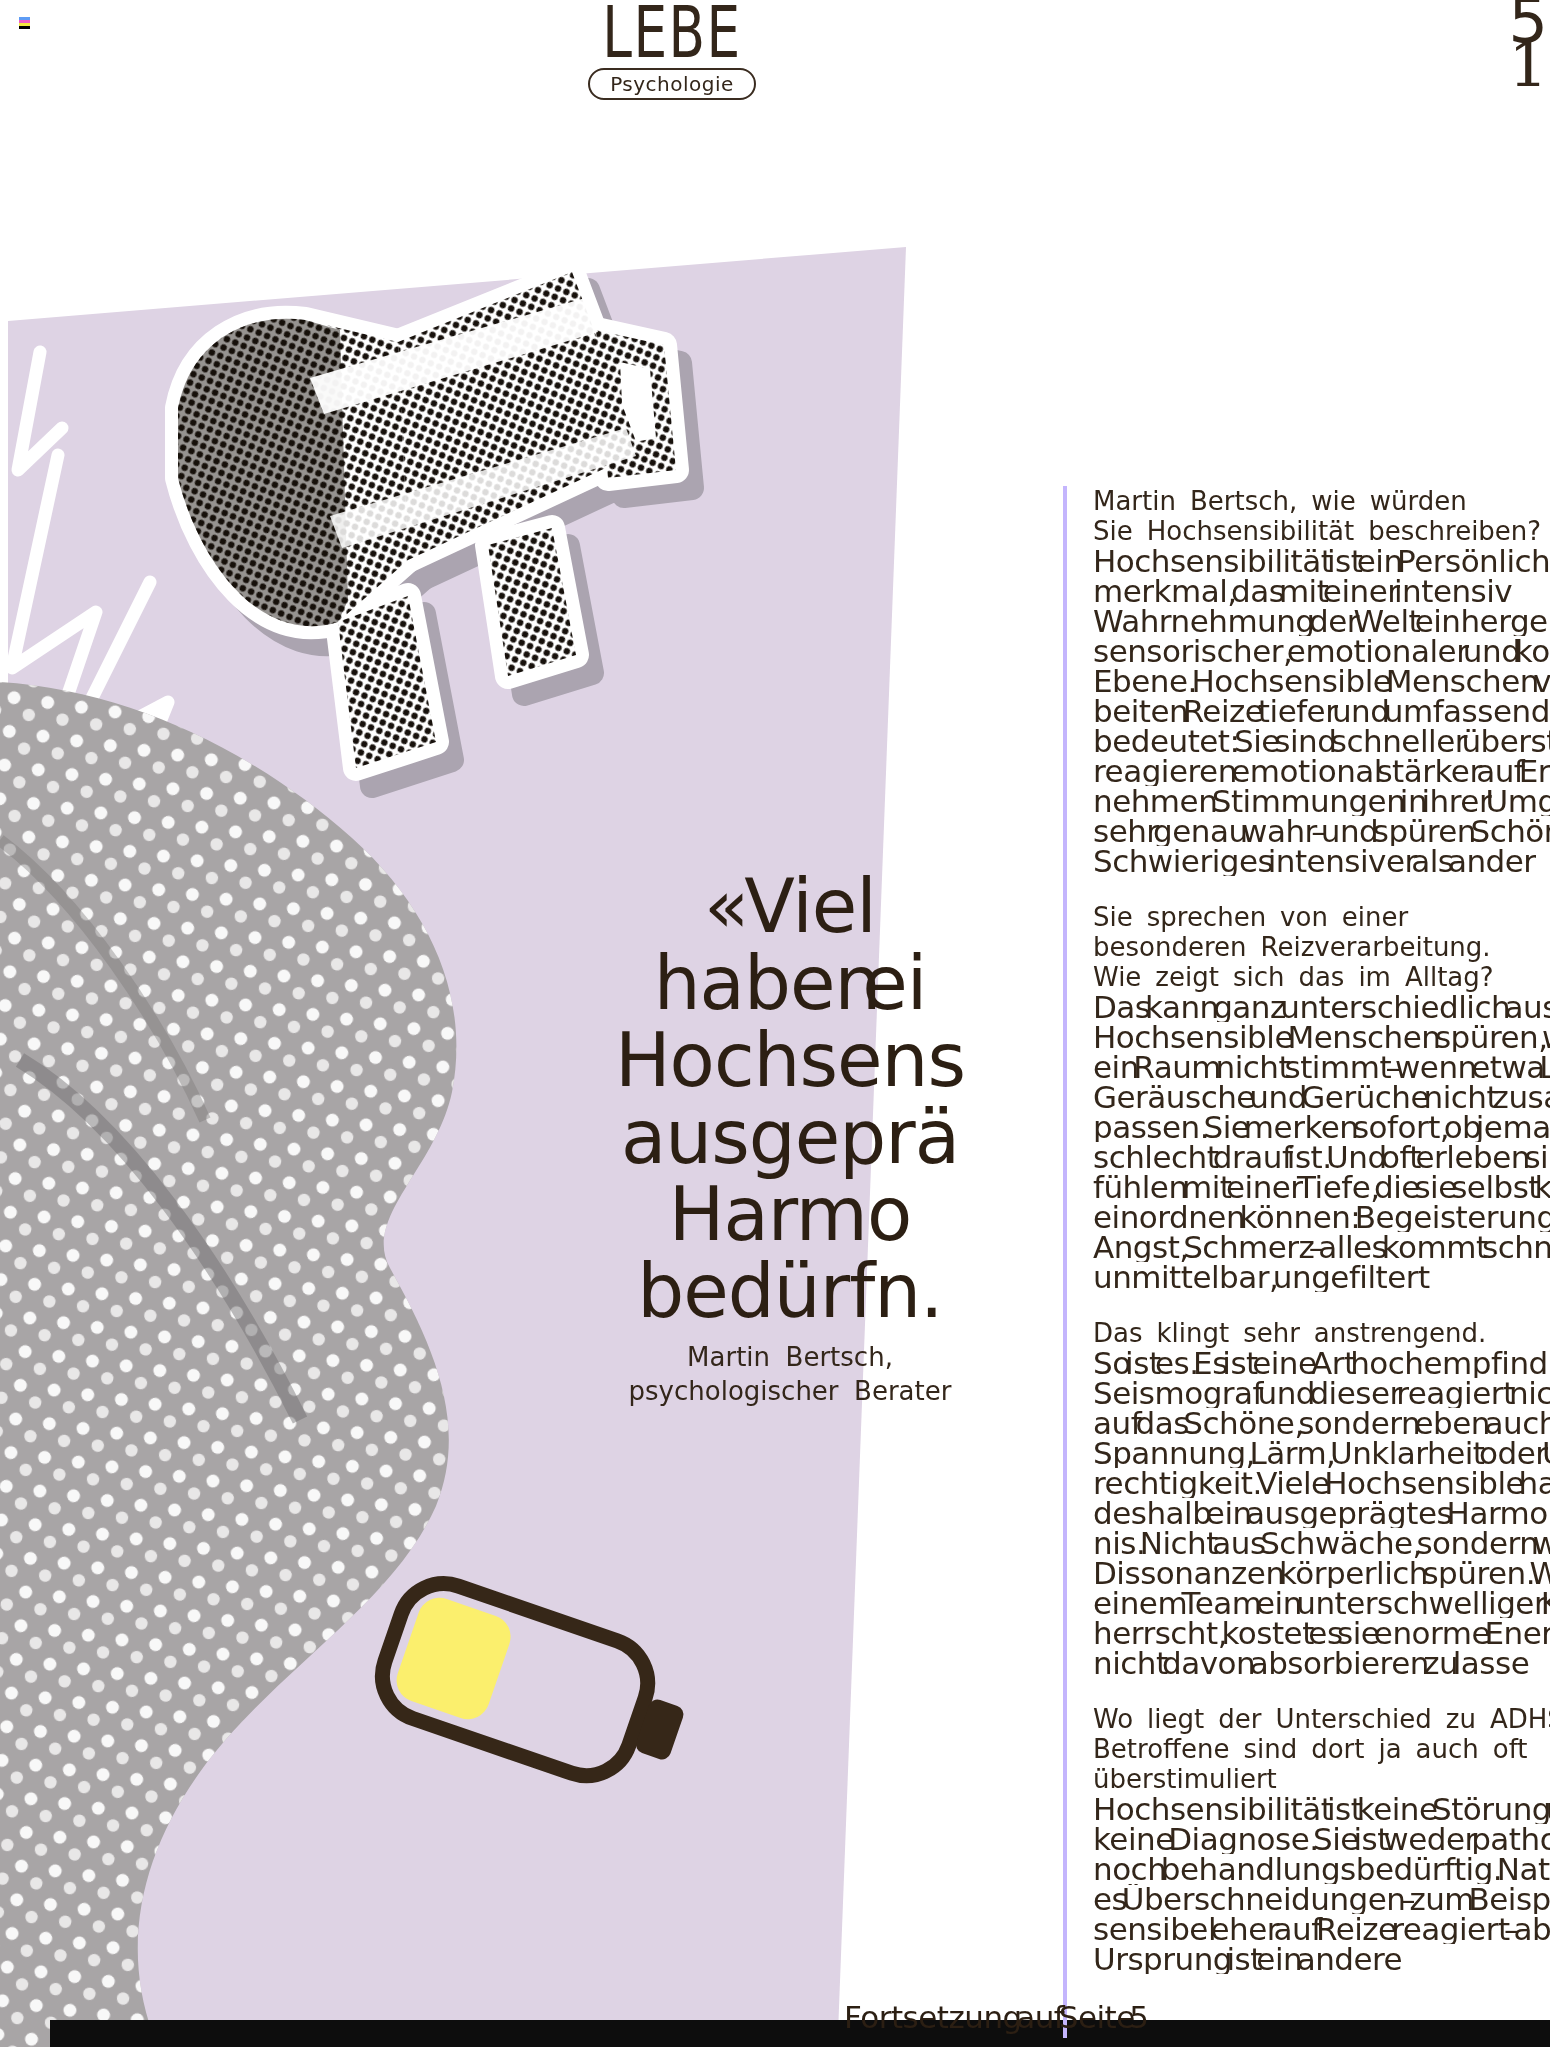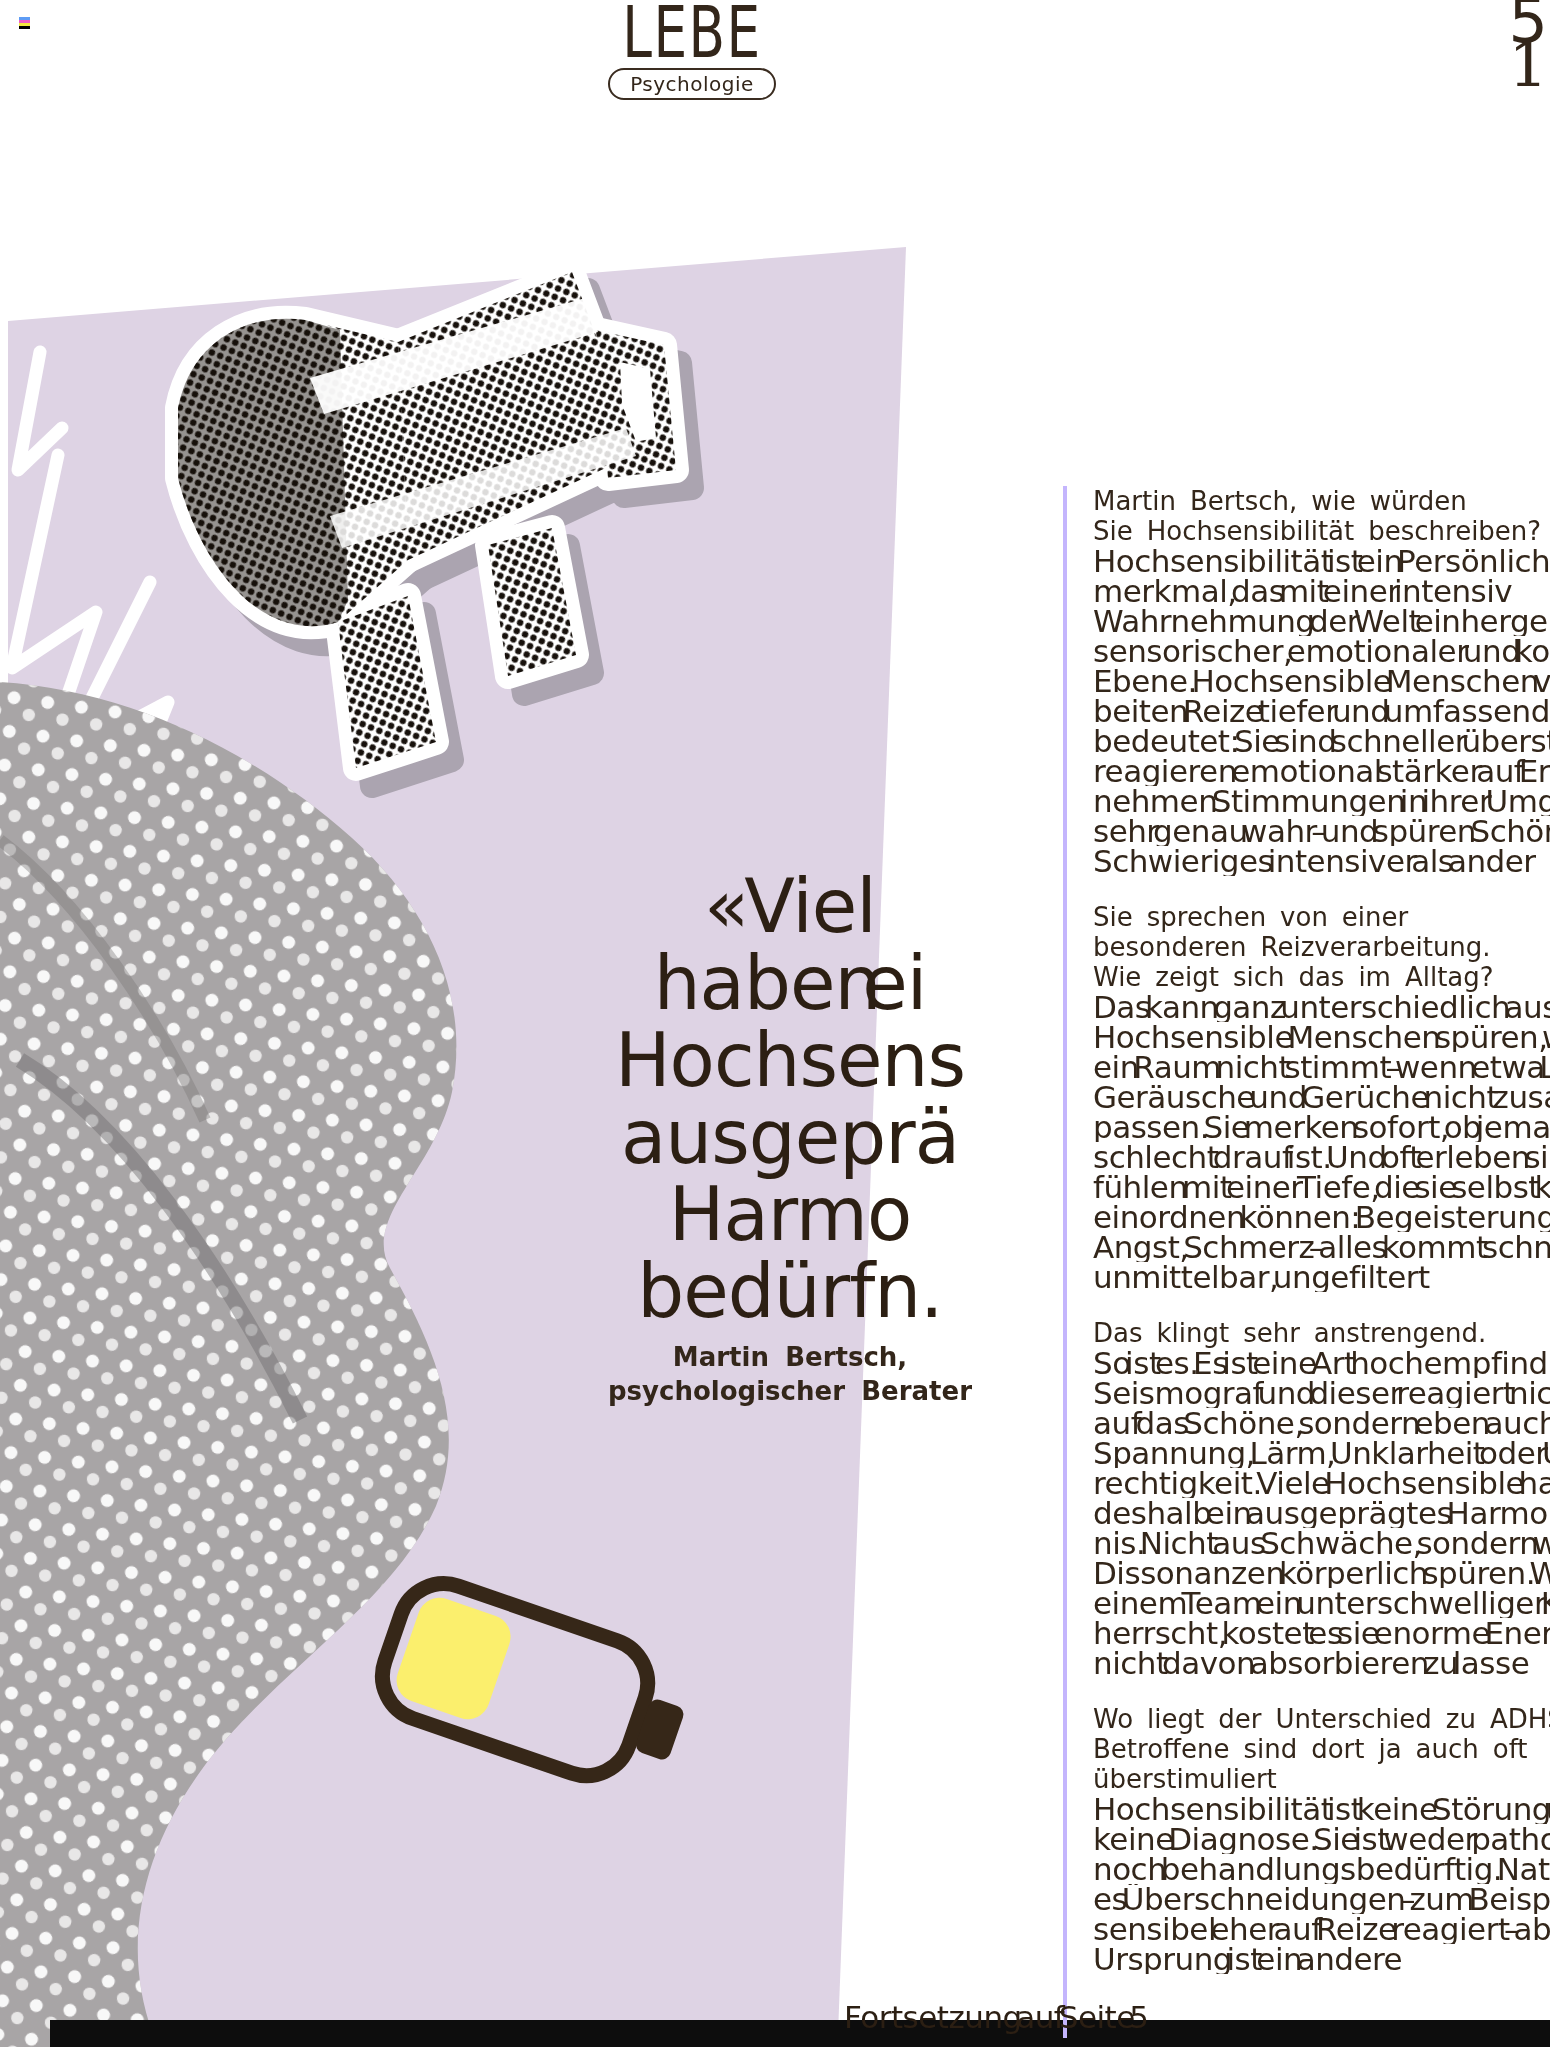--- a/index.html
+++ b/index.html
@@ -5,36 +5,36 @@
   html,body{margin:0;padding:0;background:#888;}
   .page{position:relative;width:1550px;height:2047px;background:#ffffff;overflow:hidden;
         font-family:"DejaVu Sans","Liberation Sans",sans-serif;color:#33261a;}
   svg.scene{position:absolute;left:0;top:0;pointer-events:none;}
 
   
   .regmark{position:absolute;left:19px;top:17px;width:11px;}
   .regmark div{height:3px;width:11px;}
 
   
-  .masthead{position:absolute;left:512px;top:0;width:360px;text-align:center;}
+  .masthead{position:absolute;left:492px;top:0;width:360px;text-align:center;}
   .masthead-title{font-size:72px;line-height:64px;font-weight:400;letter-spacing:2px;
                   color:#33261a;transform:scaleX(.74);transform-origin:50% 0;}
   .category-pill{display:inline-block;margin-top:4px;border:2px solid #3a2c20;border-radius:18px;
                  padding:2px 20px;font-size:20px;letter-spacing:.5px;color:#33261a;}
 
   
   .pagenum{position:absolute;right:2px;top:-10px;width:80px;text-align:right;line-height:1;}
   .pagenum .n5{font-size:62px;}
   .pagenum .n1{font-size:62px;font-family:"DejaVu Serif",serif;margin-top:-18px;}
 
   
   .pullquote{position:absolute;left:535px;top:868px;width:510px;text-align:center;
              font-size:74px;line-height:77px;color:#2c1f13;letter-spacing:-1px;word-spacing:-.55em;}
   .attribution{position:absolute;left:535px;top:1340px;width:510px;text-align:center;
-               font-size:26px;line-height:34px;word-spacing:.28em;color:#33261a;font-weight:bold;}
+               font-size:26px;line-height:34px;word-spacing:.28em;color:#33261a;}
 
   
   .interview{position:absolute;left:1063px;top:486px;width:465px;height:1552px;
              border-left:4px solid #c4b5fd;padding-left:26px;overflow:hidden;}
   .interview .line{white-space:nowrap;overflow:hidden;}
   .question{font-size:26px;line-height:30px;word-spacing:.22em;}
   .question + .question, .answer + .question{margin-top:26px;}
   .answer{font-size:31px;line-height:30px;word-spacing:-.48em;letter-spacing:-.5px;}
   .answer:not(:first-child){margin-top:0;}
   .question:not(:first-child){margin-top:26px;}

